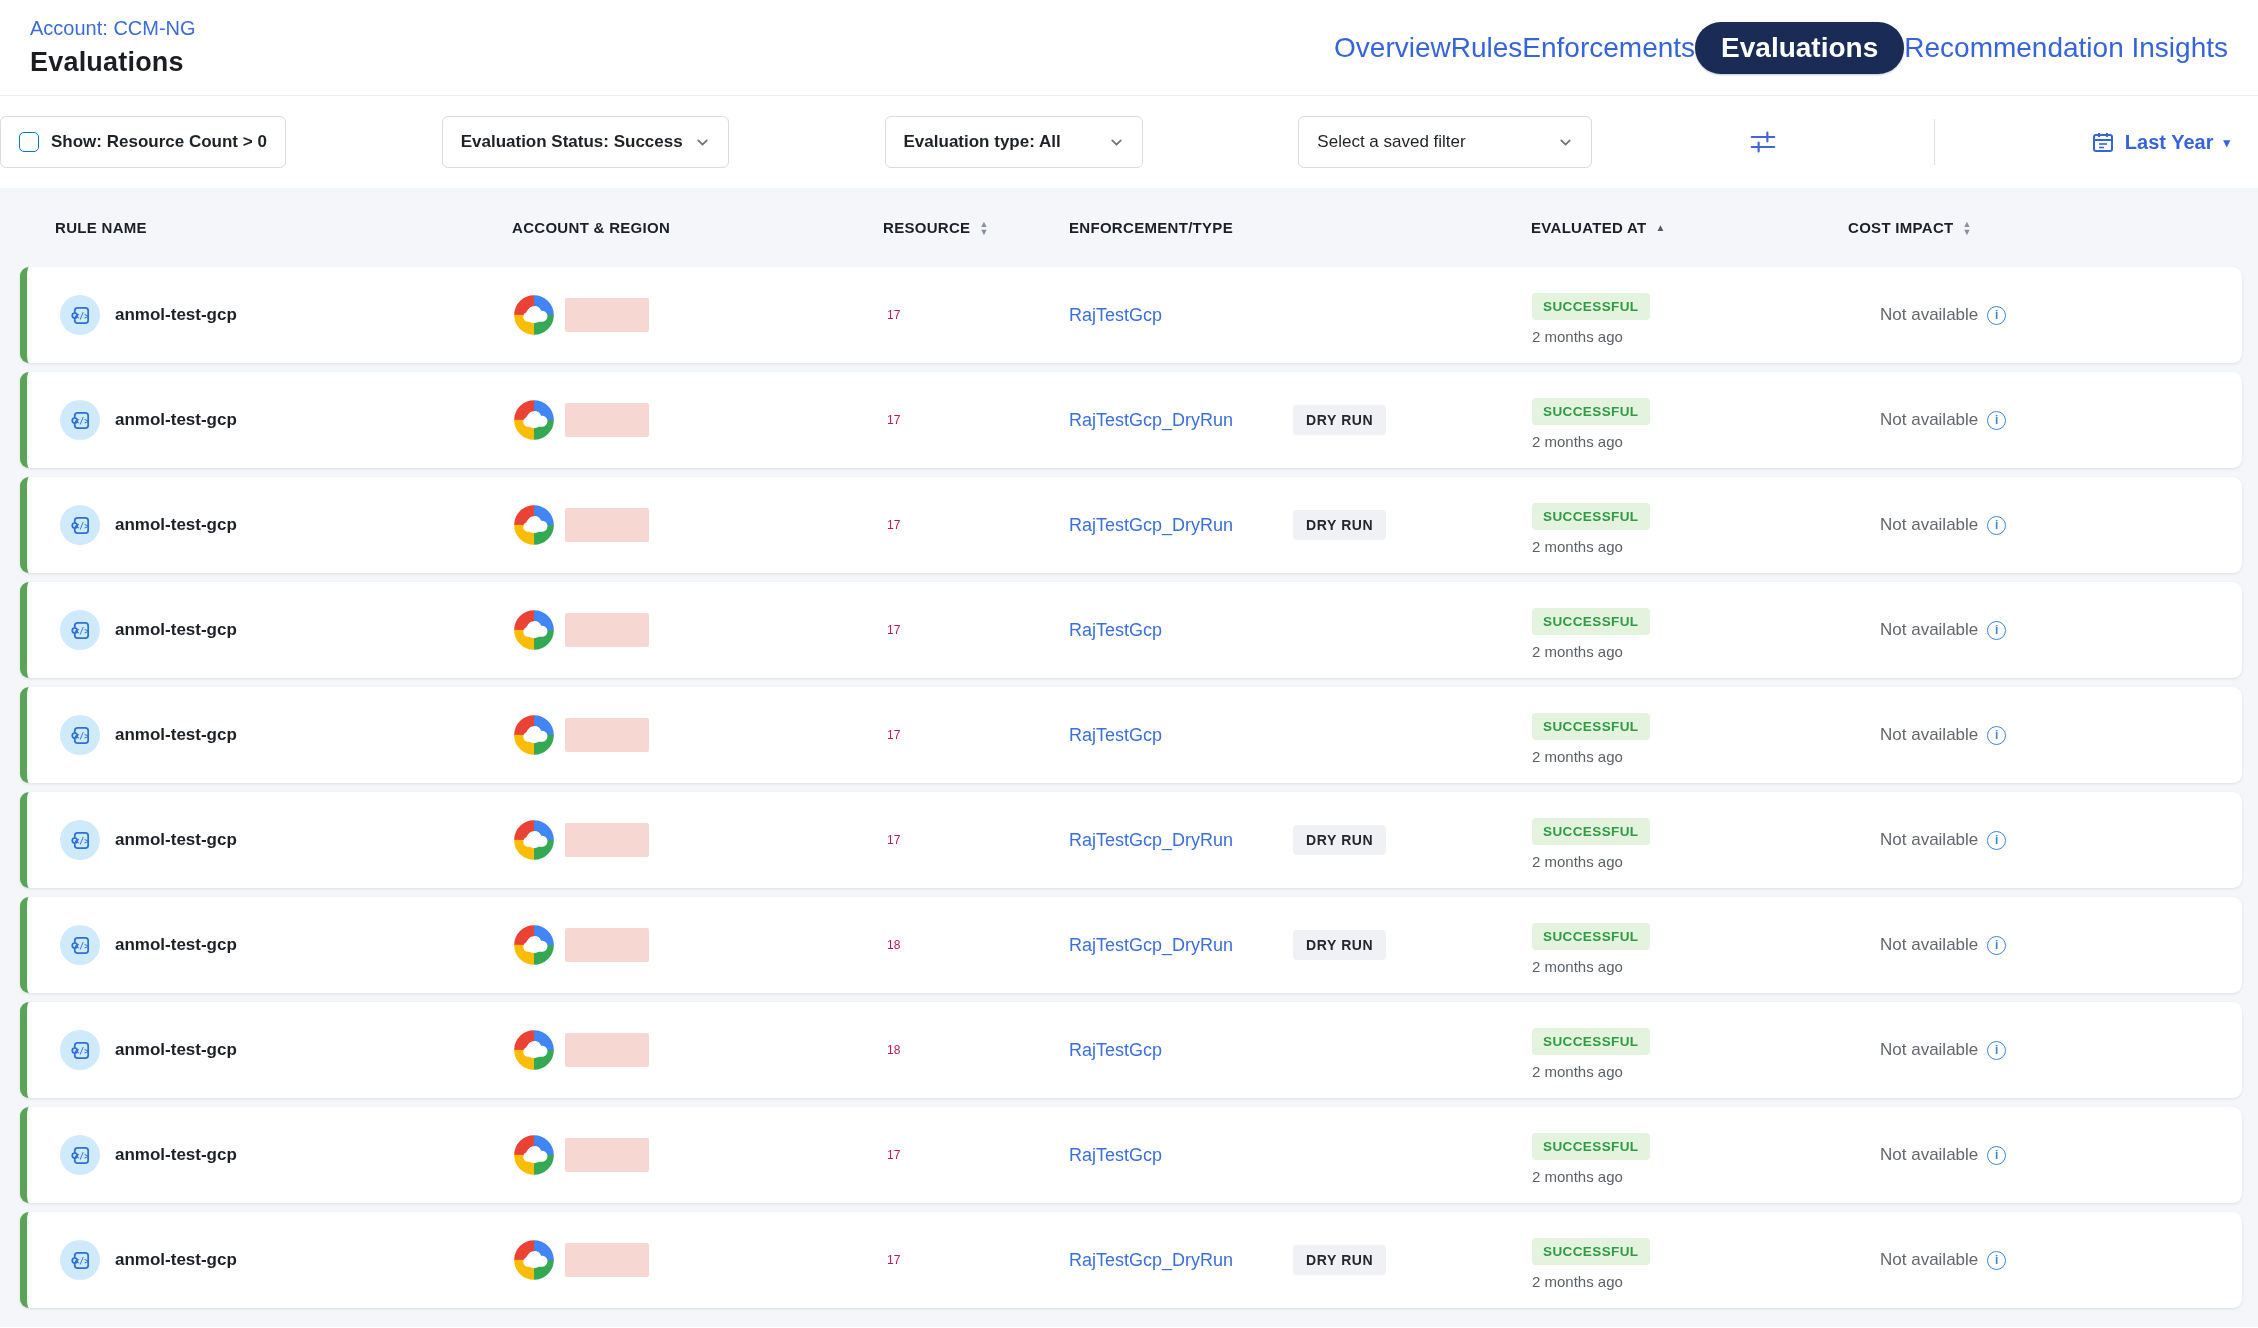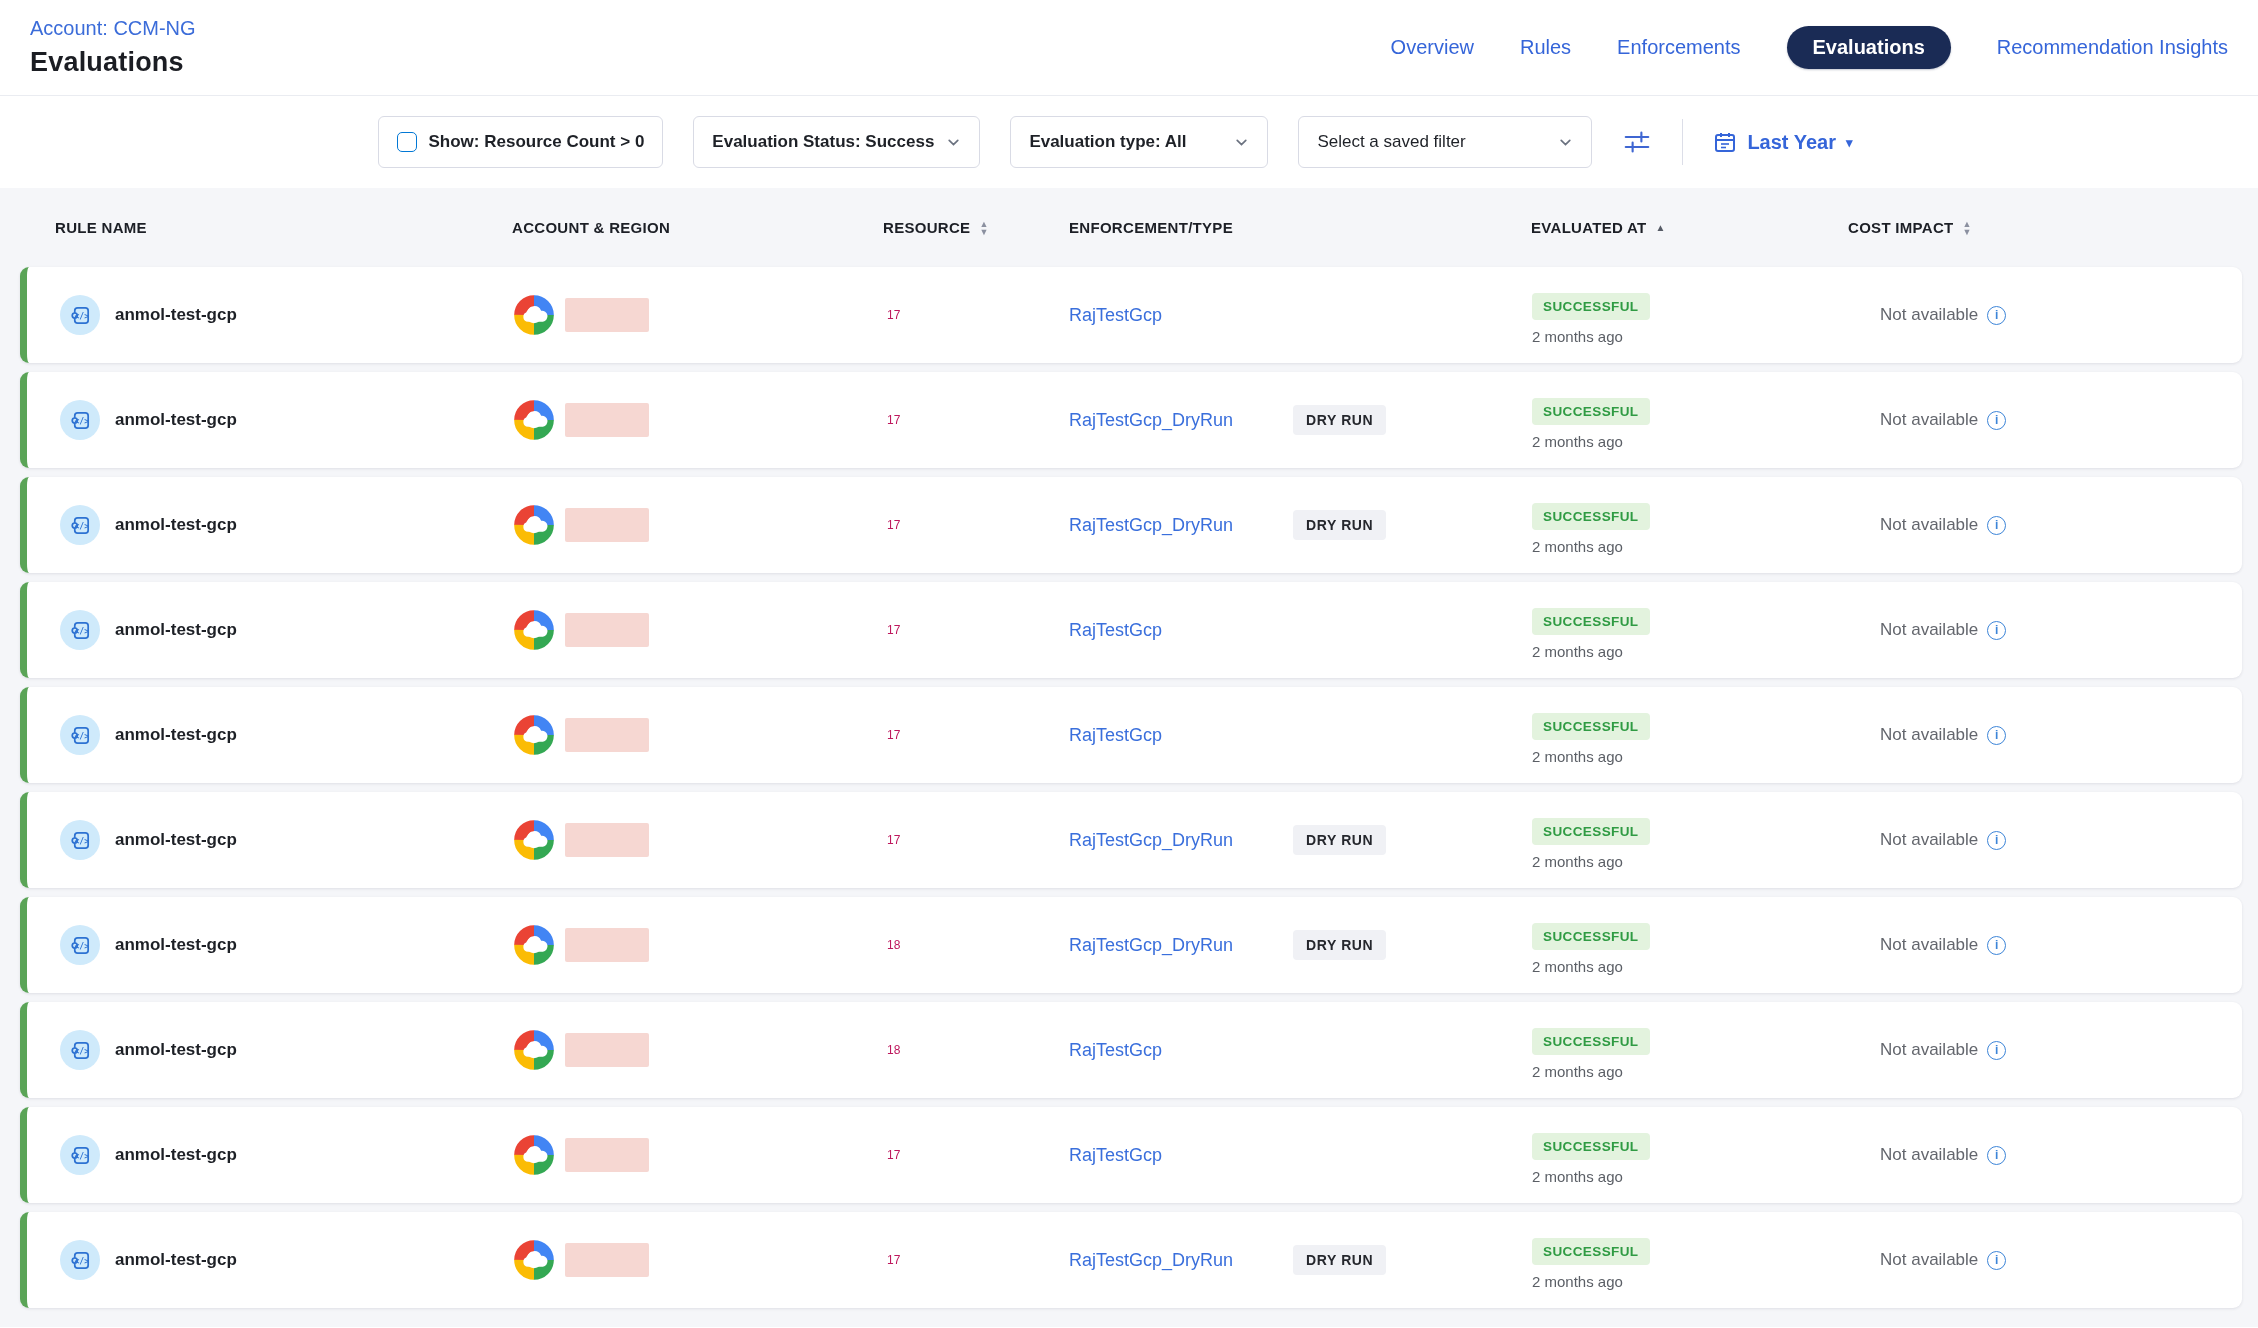--- a/index.html
+++ b/index.html
@@ -5,28 +5,28 @@
   * { margin:0; padding:0; box-sizing:border-box; }
   html,body { width:2258px; height:1328px; overflow:hidden; background:#ffffff;
     font-family:"Liberation Sans", sans-serif; color:#1d2026; }
 
   
   .top-header { height:96px; display:flex; align-items:center; justify-content:space-between;
     padding:0 30px; border-bottom:1px solid #eaecf1; background:#ffffff; }
   .header-left { display:flex; flex-direction:column; gap:7px; }
   .account-link { font-size:20px; color:#3b6cd9; cursor:pointer; }
   .page-title { font-size:27px; font-weight:700; color:#1b1d23; letter-spacing:.2px; }
-  .nav { display:flex; align-items:center; gap:46px; font-size:20px; font-weight:500; color:#3565d9;justify-content:center; }
+  .nav { display:flex; align-items:center; font-size:28px; font-weight:500; color:#3565d9;justify-content:center; }
   .nav-item { cursor:pointer; white-space:nowrap; }
   .nav-item.pill { background:#1a2b55; color:#ffffff; font-weight:600;
     padding:10px 26px; border-radius:999px; box-shadow:0 1px 2px rgba(20,30,70,.25); }
 
   
   .filter-bar { height:92px; background:#ffffff; display:flex; align-items:center;
-    justify-content:center; gap:30px; padding-right:28px; }
+    justify-content:space-between; gap:30px; padding-right:28px; }
   .filter-box { border:1px solid #d9dbe5; border-radius:6px; height:52px; background:#fff;
     display:flex; align-items:center; gap:12px; padding:0 18px; font-size:17px;
     font-weight:600; color:#1e2127; cursor:pointer; }
   .checkbox { width:20px; height:20px; border:1.5px solid #0278d5; border-radius:5px; background:#fff; }
   .dropdown { justify-content:space-between; }
   .dd-status { min-width:262px; } .dd-type { min-width:258px; }
   .dd-saved { min-width:294px; font-weight:500; }
   .chev { flex:none; }
   .icon-btn { background:none; border:none; cursor:pointer; display:flex; align-items:center; }
   .vdivider { width:1px; height:46px; background:#dcdee8; }

